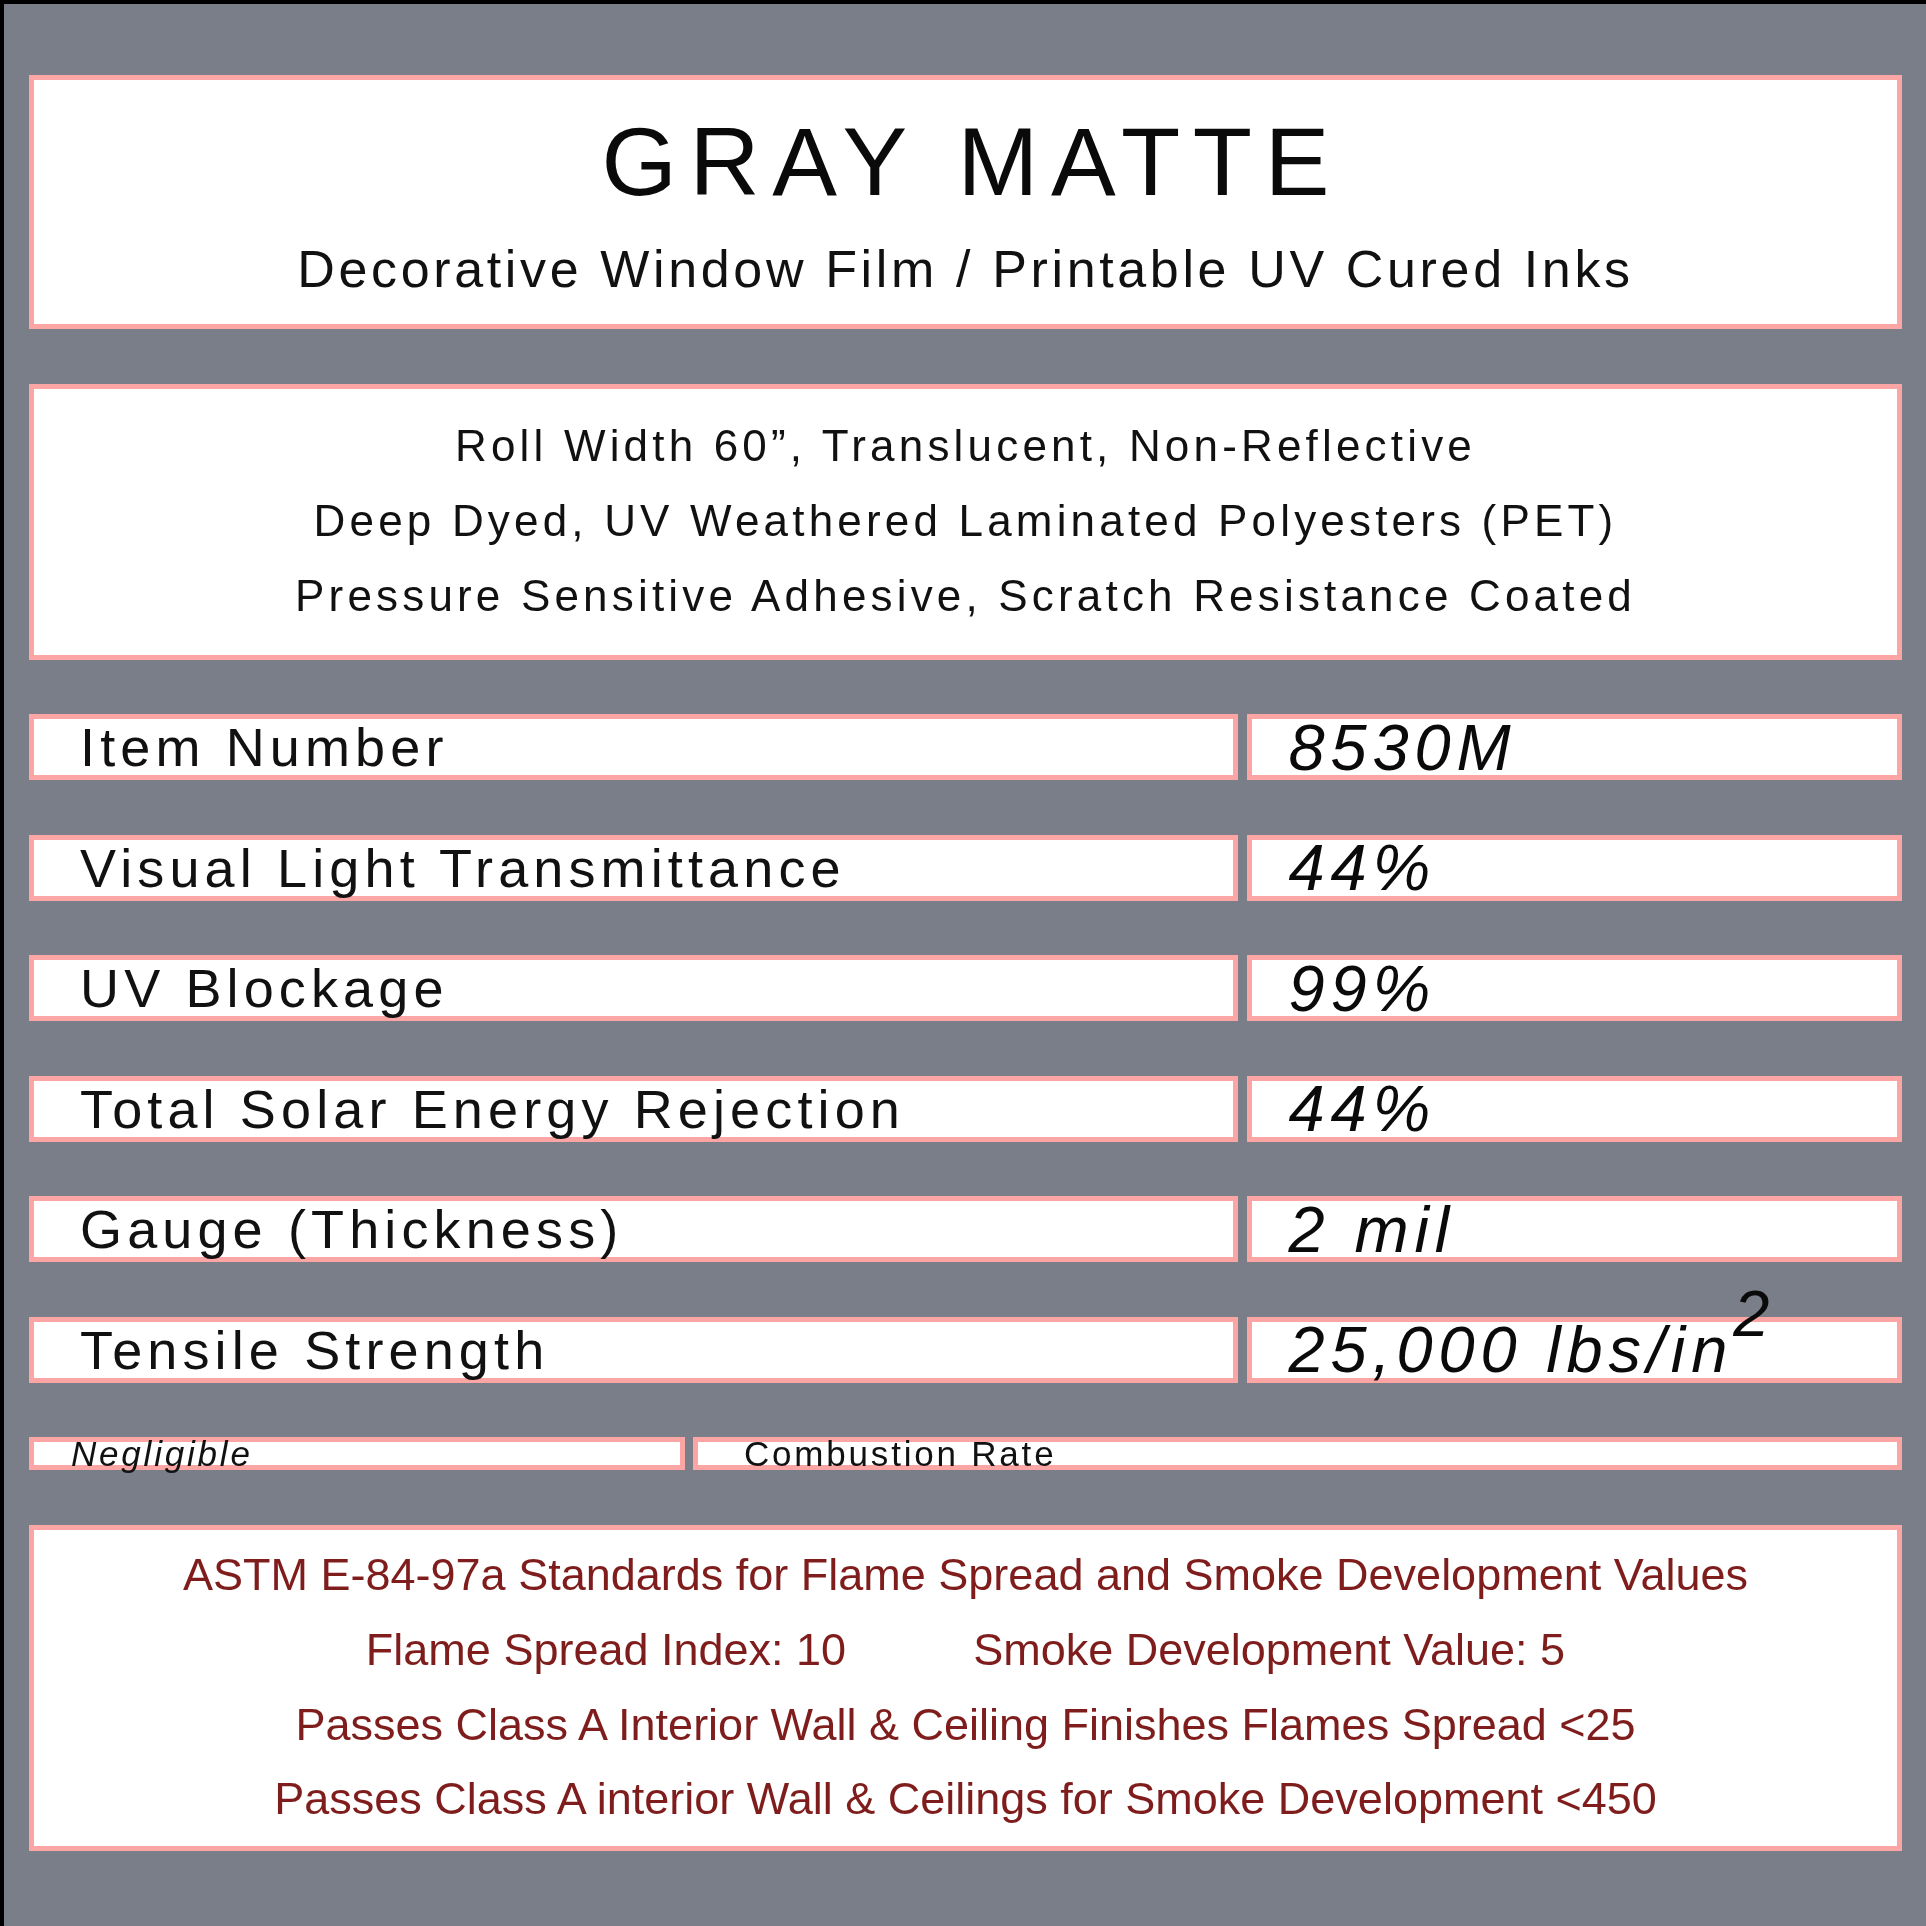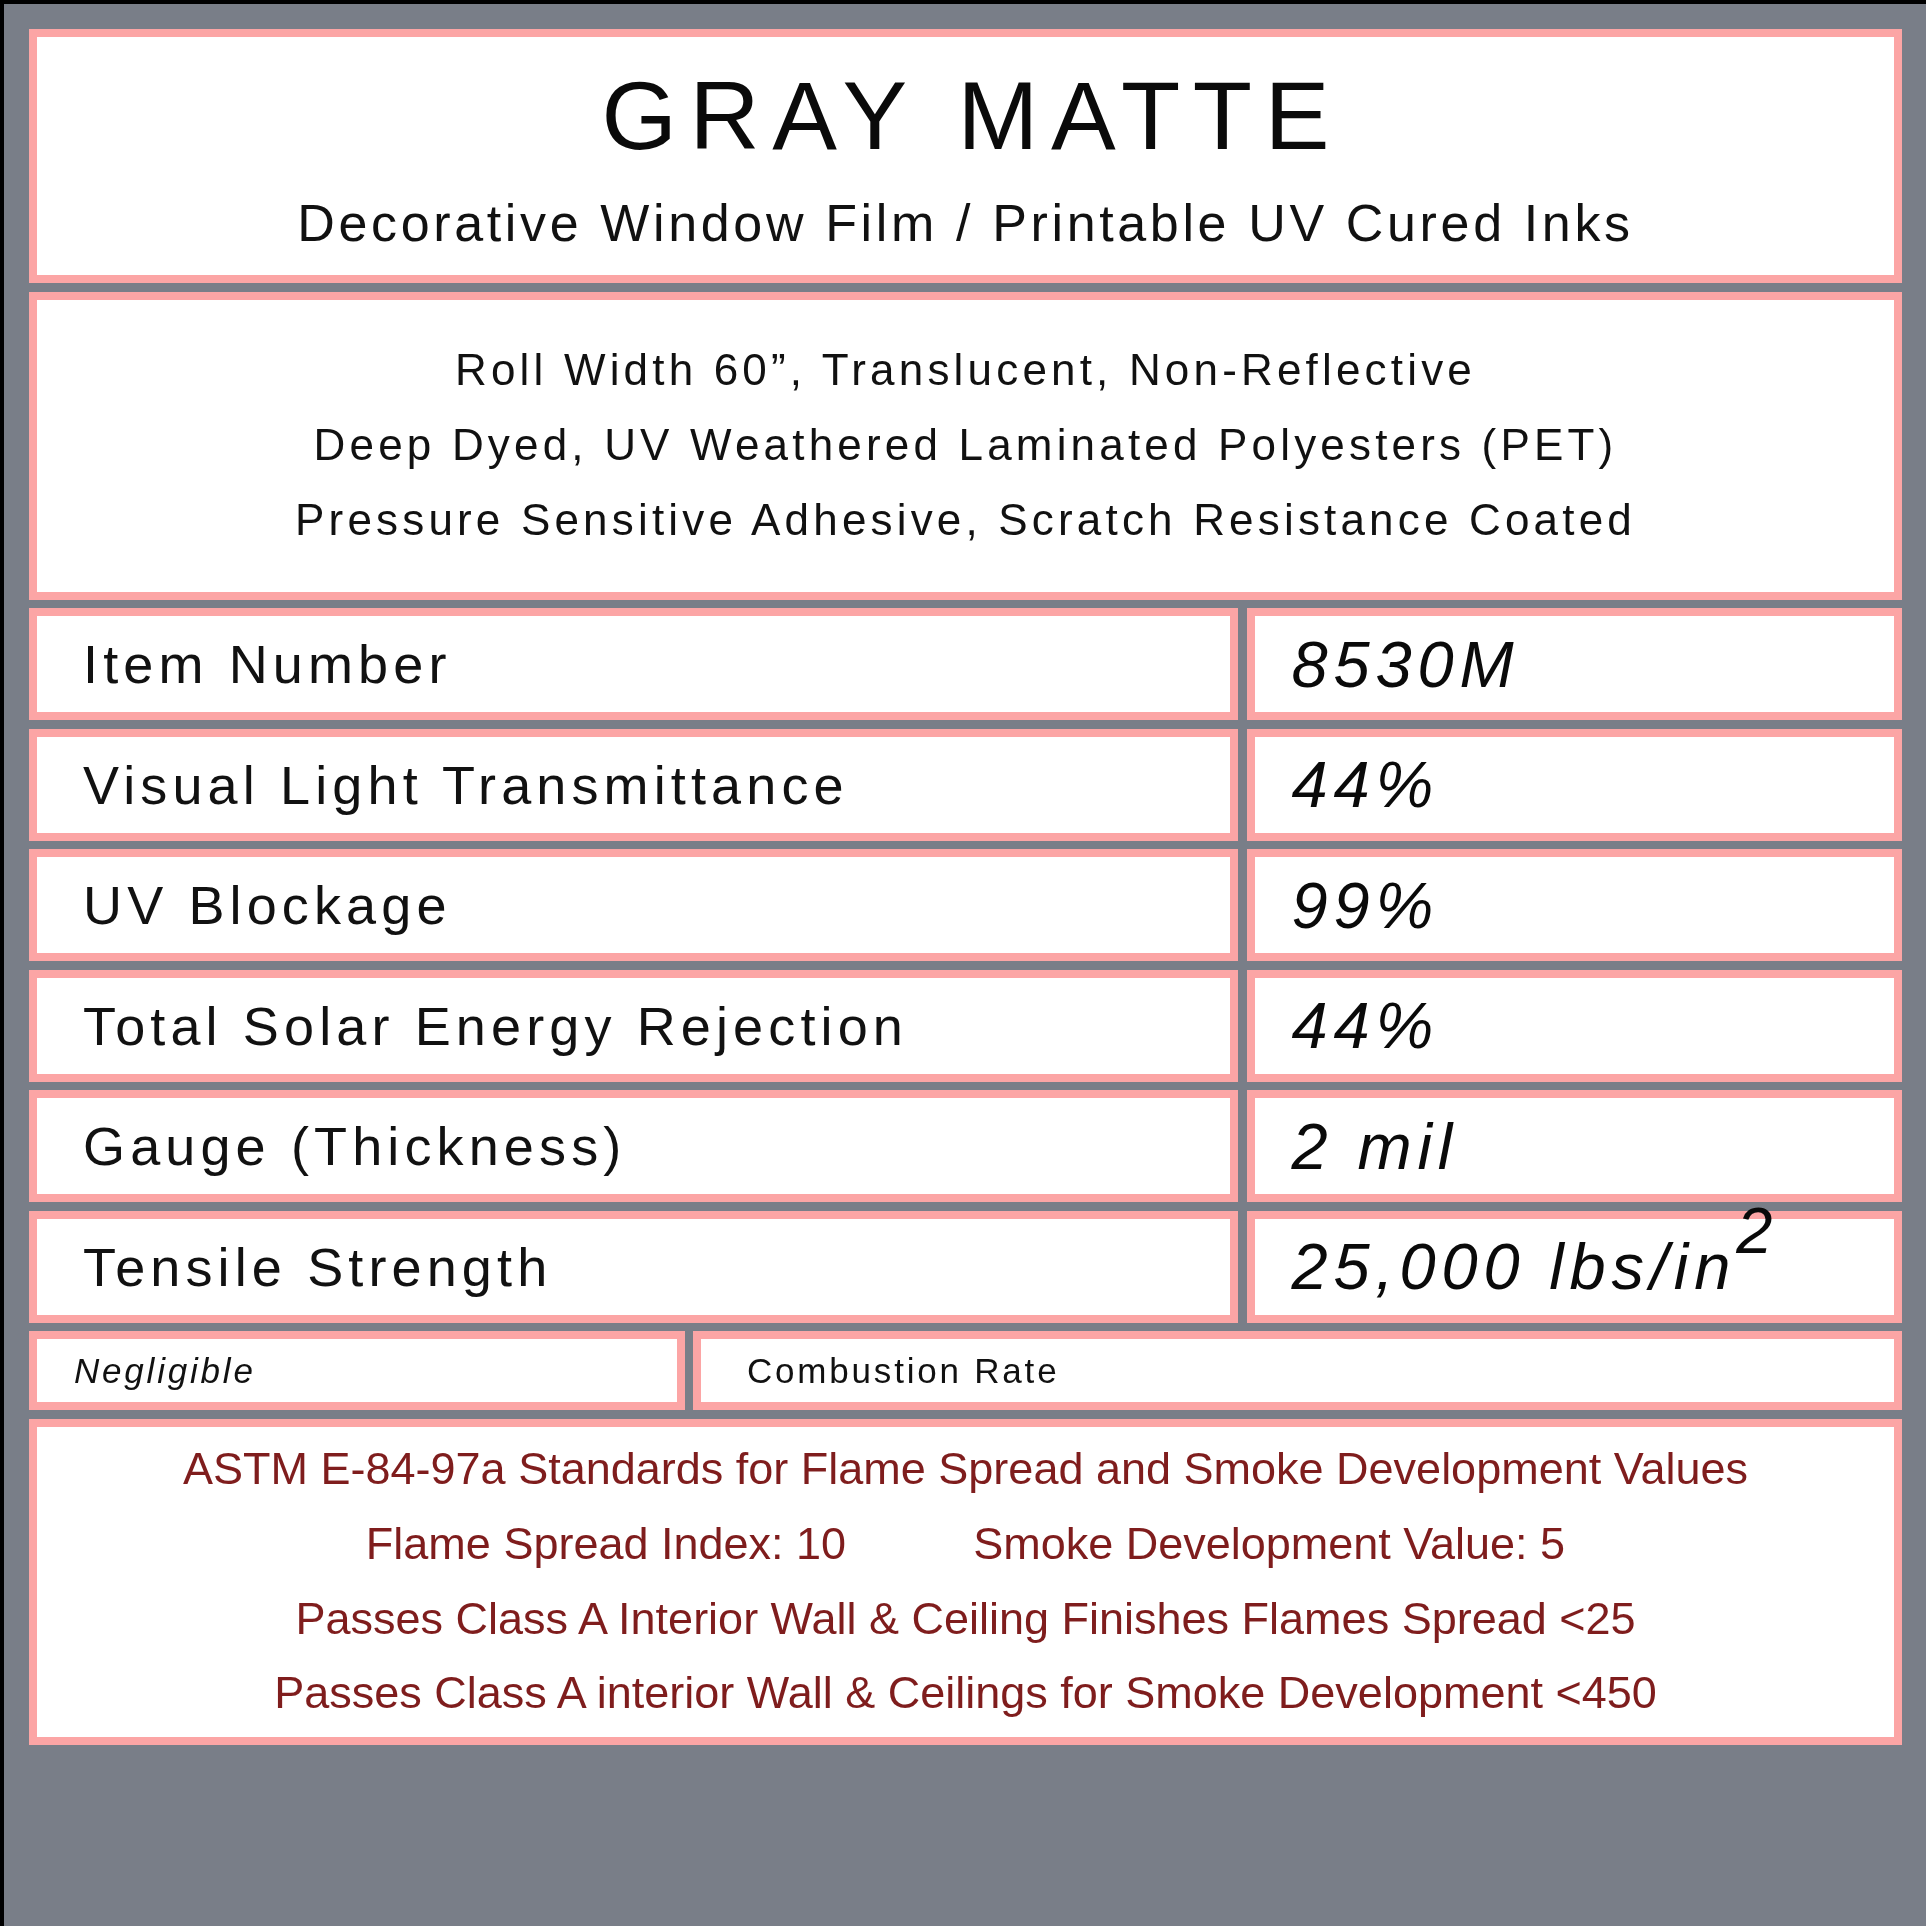--- a/index.html
+++ b/index.html
@@ -9,30 +9,31 @@
   .page {
     width:1931px; height:2473px;
     background:#797e88;
     border:4.6px solid #000;
     padding:25px;
     display:flex; flex-direction:column; gap:8.5px;
   }
 
   .box {
     background:#ffffff;
-    border:8px solid #fca5a5;
+    border:5px solid #fca5a5;
+    margin-top:46px;
   }
 
   
   .header-box { height:254px; display:flex; flex-direction:column; align-items:center; justify-content:center; }
   .title { font-size:97px; letter-spacing:0.13em; color:#0a0a0a; white-space:nowrap; text-indent:0.13em; }
   .subtitle { font-size:52px; letter-spacing:0.07em; color:#111; margin-top:21px; white-space:nowrap; }
 
   
-  .desc-box { height:308px; display:flex; flex-direction:column; align-items:center; justify-content:center; }
+  .desc-box { height:276px; display:flex; flex-direction:column; align-items:center; justify-content:center; }
   .desc-line { font-size:44px; letter-spacing:0.095em; line-height:1.7; color:#111; white-space:nowrap; }
 
   
   .spec-row { display:flex; gap:8.5px; }
   .spec-row.big { height:112px;justify-content:flex-end; }
   .spec-row.small { height:79px; }
   .cell-label { width:1209px; flex:0 0 auto; display:flex; align-items:center; padding-left:46px; }
   .cell-value { flex:1 1 auto; display:flex; align-items:center; padding-left:37px;font-style:italic; }
   .big .cell-label span { font-size:54px; letter-spacing:0.095em; color:#111; white-space:nowrap; }
   .big .cell-value span { font-size:65px; letter-spacing:0.09em; color:#0a0a0a; white-space:nowrap; }

